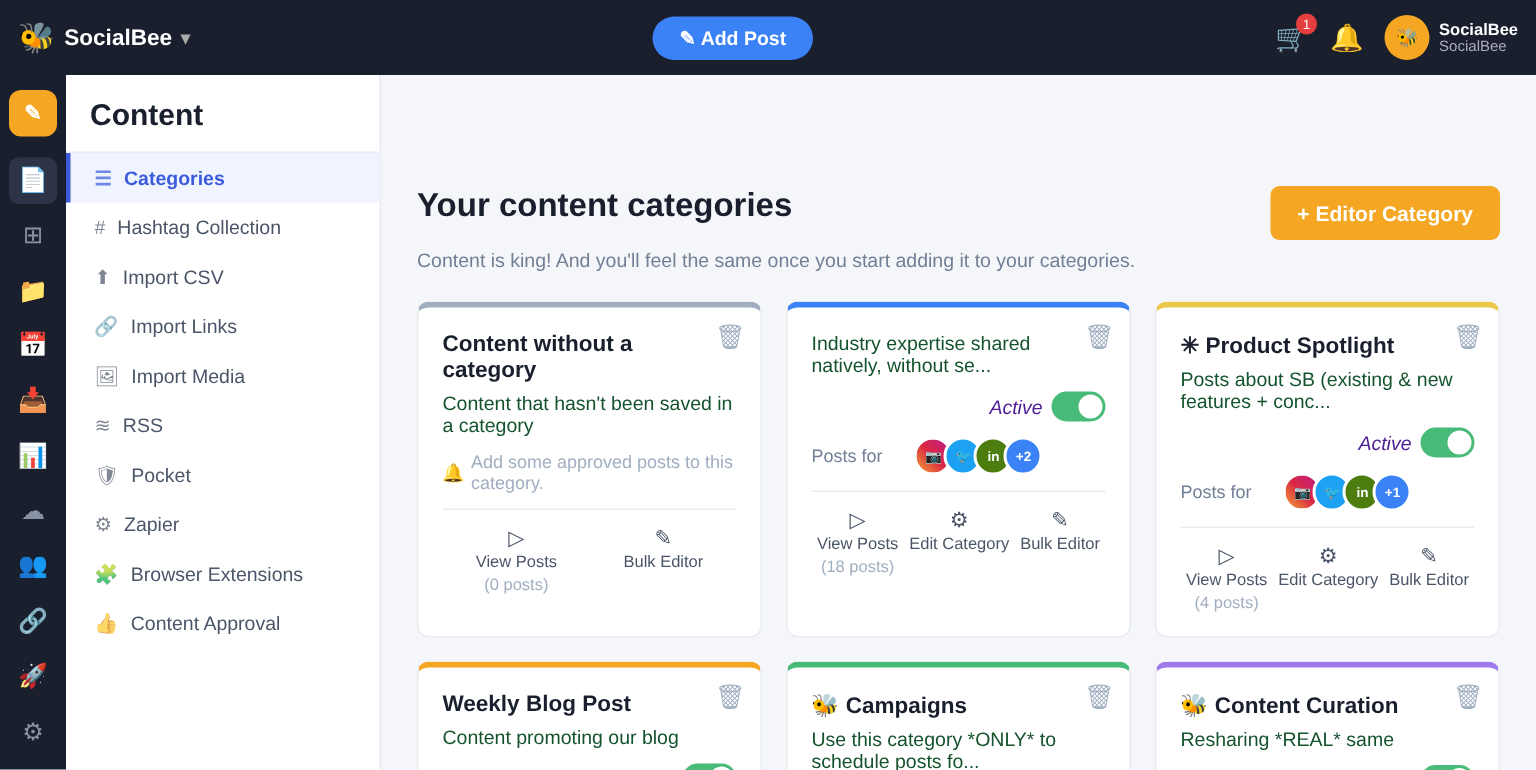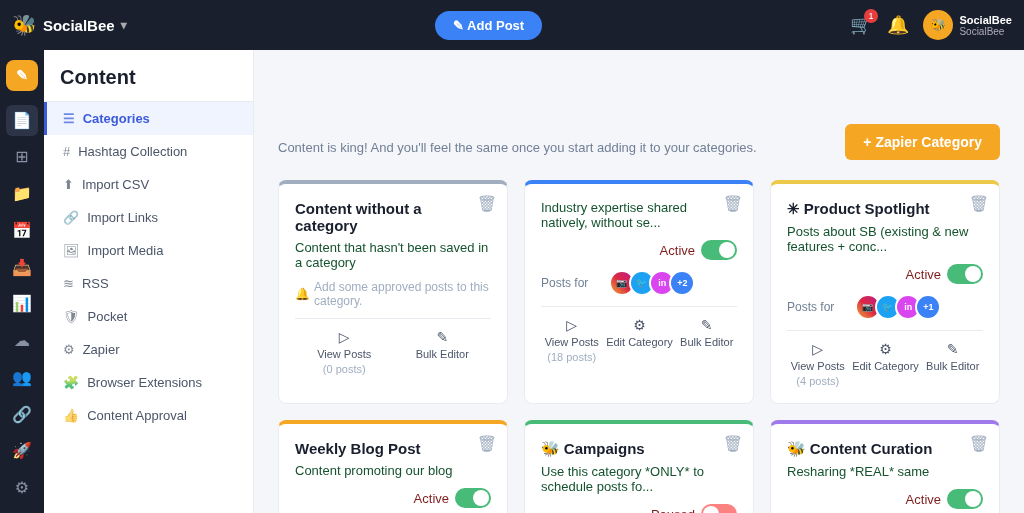--- a/index.html
+++ b/index.html
@@ -189,21 +189,21 @@
     .card-empty-msg {
       font-size: 12px;
       color: #a0aec0;
       display: flex; align-items: center; gap: 4px;
       margin: 10px 0;
     }
     .active-row {
       display: flex; align-items: center; justify-content: flex-end;
       gap: 6px; margin-bottom: 10px;
     }
-    .active-label { font-size: 13px; color: #7f1d1d; }
+    .active-label { font-size: 13px; color: #4c1d95; font-style: italic; }
     .toggle {
       width: 36px; height: 20px;
       border-radius: 10px;
       position: relative;
       cursor: pointer;
     }
     .toggle.on { background: #48bb78; }
     .toggle.off { background: #fc8181; }
     .toggle-knob {
       width: 16px; height: 16px;
@@ -230,21 +230,21 @@
       display: flex; align-items: center; justify-content: center;
       font-size: 9px; font-weight: 700; color: #fff;
       overflow: hidden;
     }
     .avatar-sm:first-child { margin-left: 0; }
     .avatar-more {
       background: #3b82f6;
     }
     .avatar-ig { background: linear-gradient(45deg, #f09433, #e6683c, #dc2743, #cc2366, #bc1888); }
     .avatar-tw { background: #1da1f2; }
-    .avatar-li { background: #d946ef; }
+    .avatar-li { background: #4d7c0f; }
 
     .card-actions {
       display: flex; gap: 0;
       border-top: 1px solid #e8ecf0;
       margin-top: 8px; padding-top: 10px;
       justify-content: space-around;
     }
     .card-action {
       display: flex; flex-direction: column; align-items: center;
       gap: 3px; font-size: 11px; color: #4a5568; cursor: pointer;
@@ -352,23 +352,24 @@
     </div>
     <div class="sidebar-item">
       <span class="item-icon">👍</span>
       <span>Content Approval</span>
     </div>
   </div>
 
   <div class="content-area">
     <div class="page-header">
       <div>
+        <div class="page-title">Your content categories</div>
         <div class="page-subtitle">Content is king! And you'll feel the same once you start adding it to your categories.</div>
       </div>
-      <button class="create-category-btn">+ Zapier Category</button>
+      <button class="create-category-btn">+ Editor Category</button>
     </div>
 
     <div class="categories-grid">
 
       <div class="category-card gray">
         <span class="card-delete">🗑</span>
         <div class="card-title">Content without a category</div>
         <div class="card-description">Content that hasn't been saved in a category</div>
         <div class="card-empty-msg">
           <span>🔔</span>

